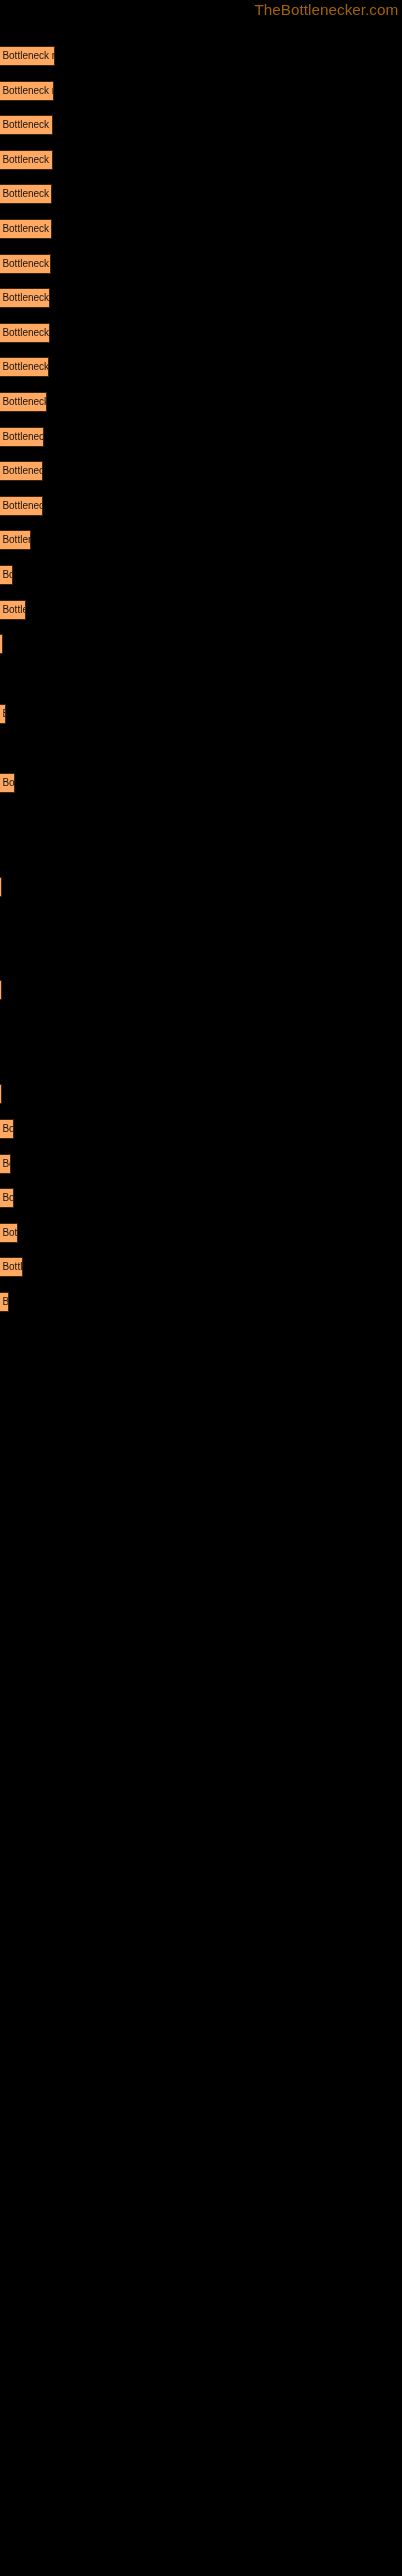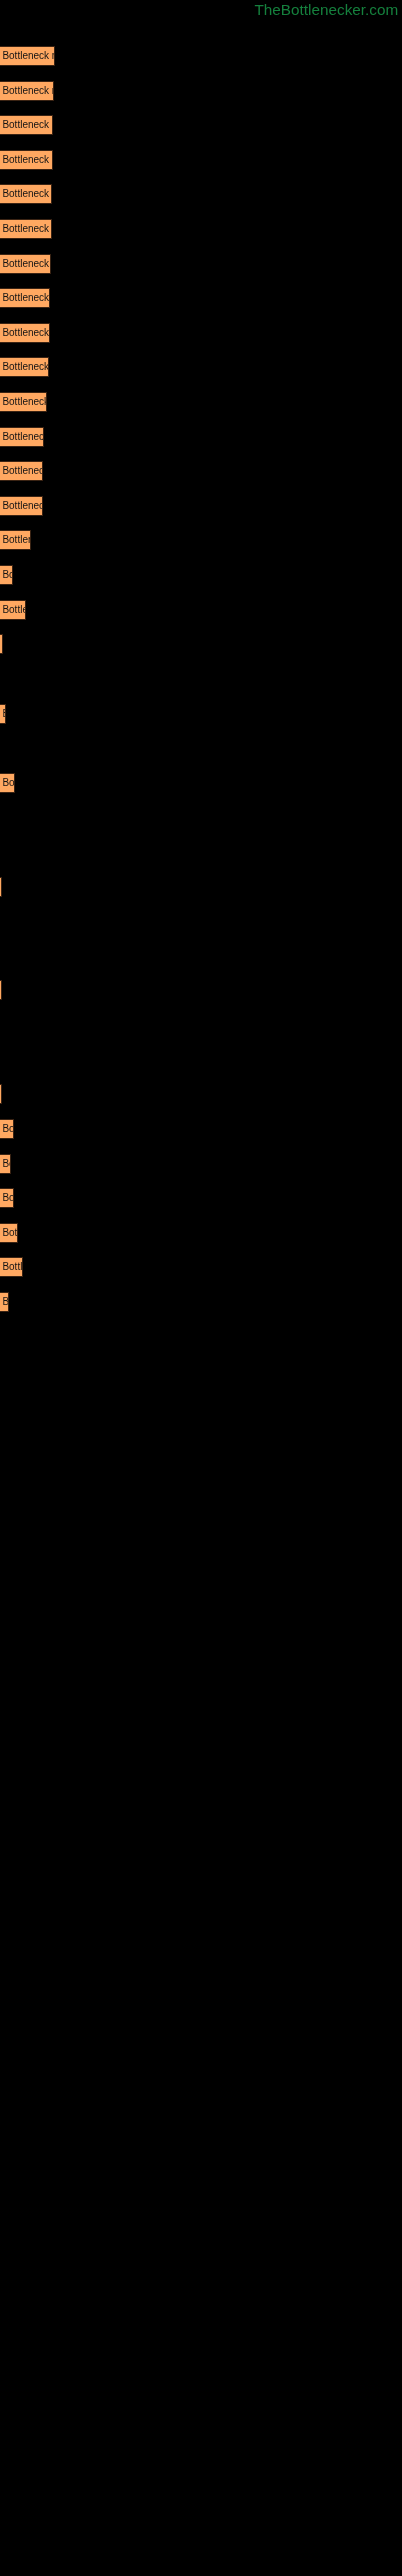--- a/index.html
+++ b/index.html
@@ -14,21 +14,21 @@
   #chart-root{
     position:relative;
     width:403px;
     height:2576px;
     background:#000000;
   }
   #site-title{
     position:absolute;
     right:4.8px;
     top:0.8px;
-    color:#15803d;
+    color:#a16207;
     font-size:15.3px;
     font-family:"Liberation Sans", sans-serif;
     letter-spacing:0px;
     white-space:nowrap;
     line-height:17.7px;
   }
   #bars-layer{
     position:absolute;
     left:0;
     top:0;

